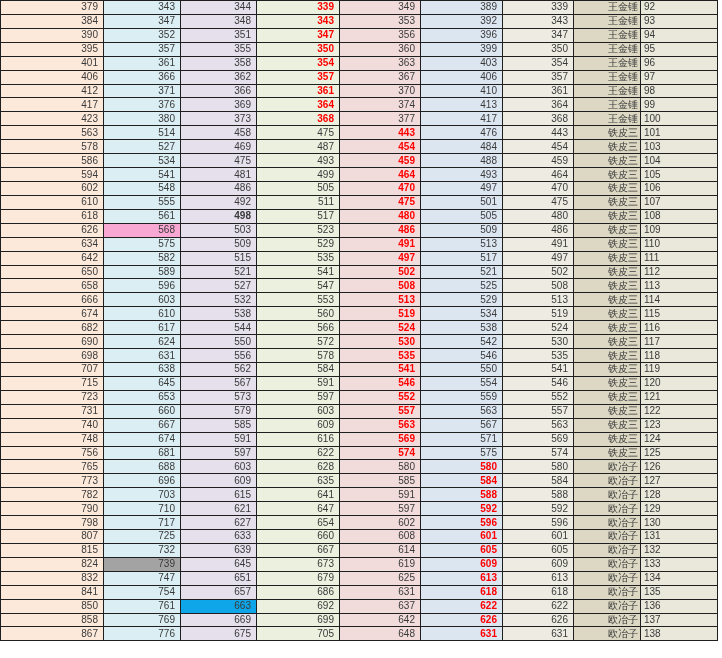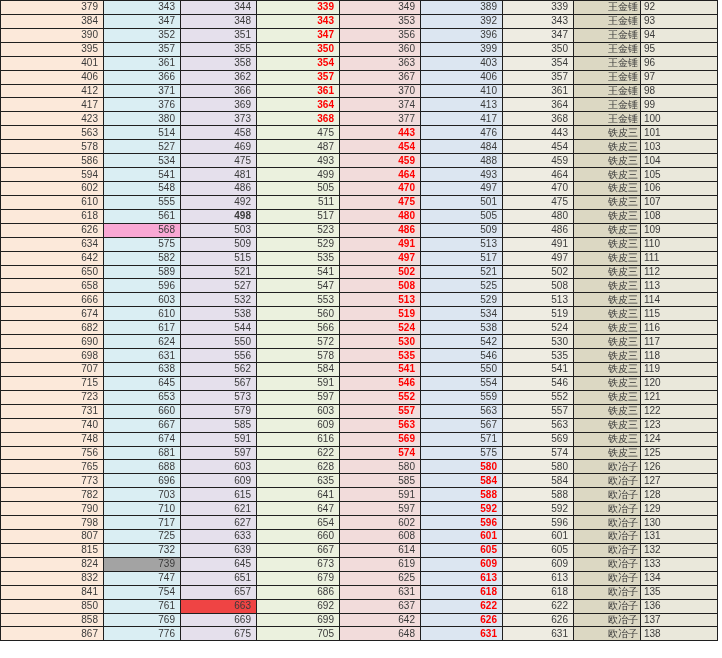--- a/index.html
+++ b/index.html
@@ -524,21 +524,21 @@
           <td class="align-right" style="background-color: rgb(235, 241, 222);">686</td>
           <td class="align-right" style="background-color: rgb(242, 220, 219);">631</td>
           <td class="align-right red" style="background-color: rgb(220, 230, 241); color: rgb(255, 0, 0);">618</td>
           <td class="align-right" style="background-color: rgb(238, 236, 226);">618</td>
           <td class="name-cell" style="background-color: rgb(220, 216, 195);">欧冶子</td>
           <td class="align-left" style="background-color: rgb(234, 232, 219);">135</td>
         </tr>
         <tr>
           <td class="align-right" style="background-color: rgb(252, 233, 218);">850</td>
           <td class="align-right" style="background-color: rgb(218, 238, 243);">761</td>
-          <td class="align-right" style="background-color: #ef4444; margin-left: 38px;">663</td>
+          <td class="align-right" style="background-color: #0ea5e9; margin-left: 38px;">663</td>
           <td class="align-right" style="background-color: rgb(235, 241, 222);">692</td>
           <td class="align-right" style="background-color: rgb(242, 220, 219);">637</td>
           <td class="align-right red" style="background-color: rgb(220, 230, 241); color: rgb(255, 0, 0);">622</td>
           <td class="align-right" style="background-color: rgb(238, 236, 226);">622</td>
           <td class="name-cell" style="background-color: rgb(220, 216, 195);">欧冶子</td>
           <td class="align-left" style="background-color: rgb(234, 232, 219);">136</td>
         </tr>
         <tr>
           <td class="align-right" style="background-color: rgb(252, 233, 218);">858</td>
           <td class="align-right" style="background-color: rgb(218, 238, 243);">769</td>

